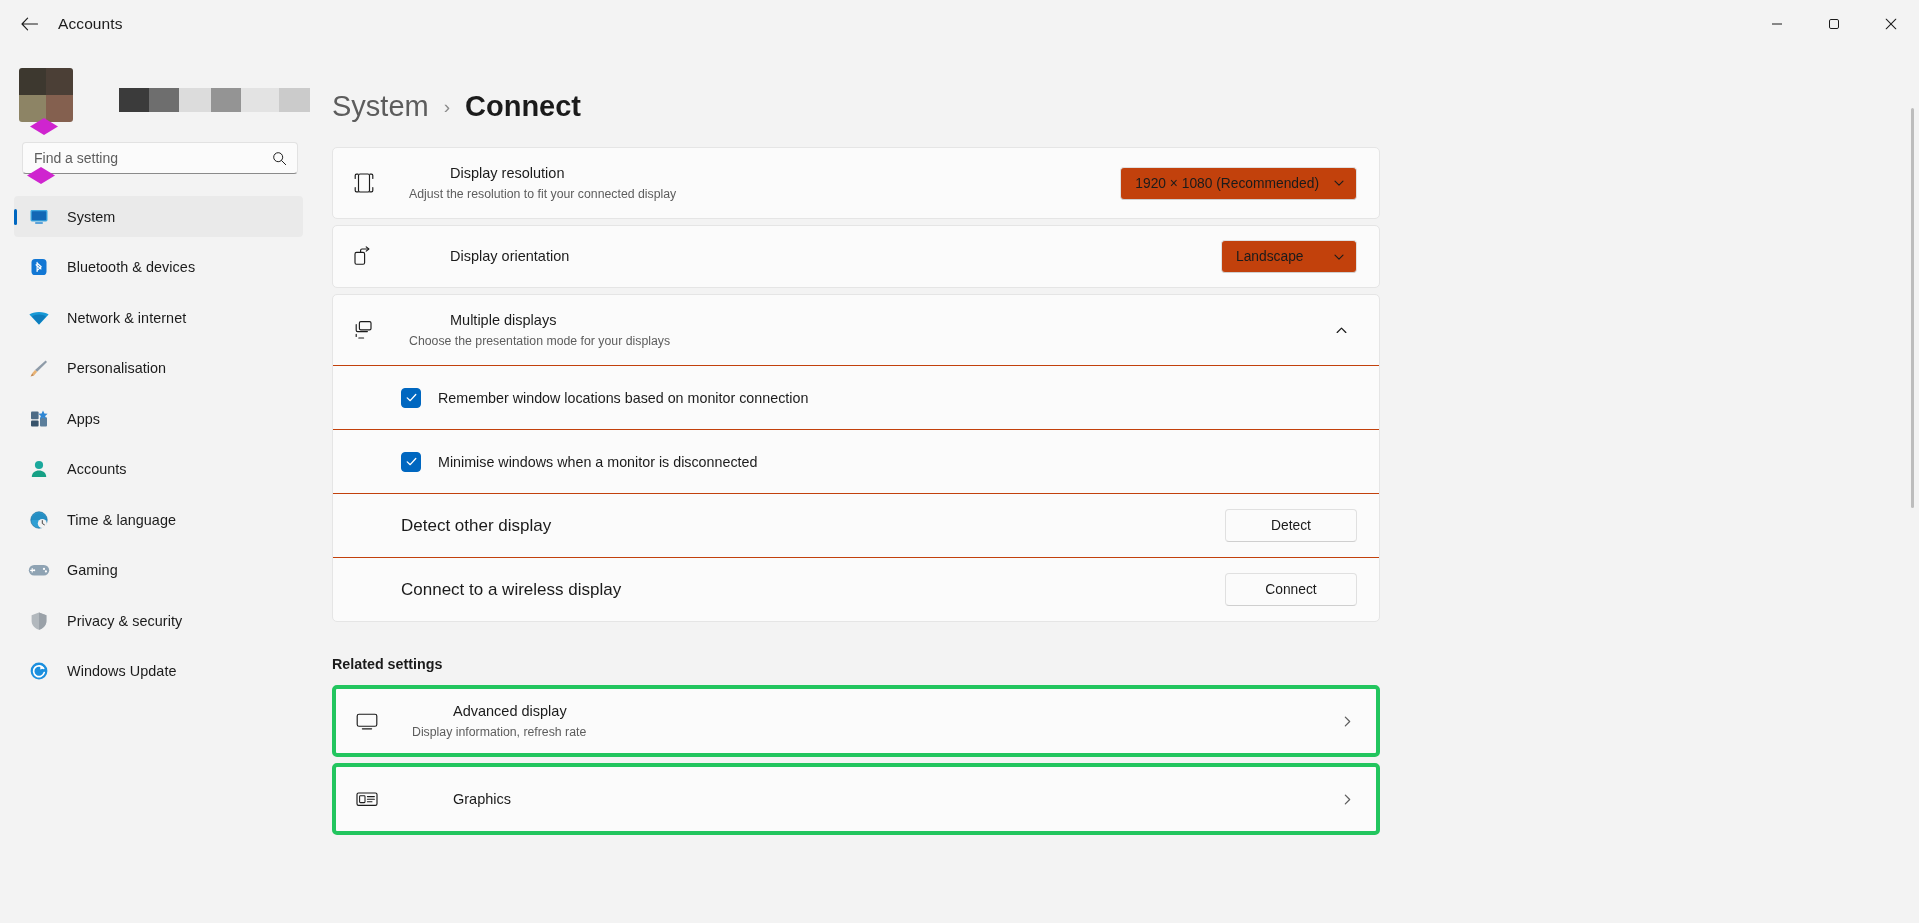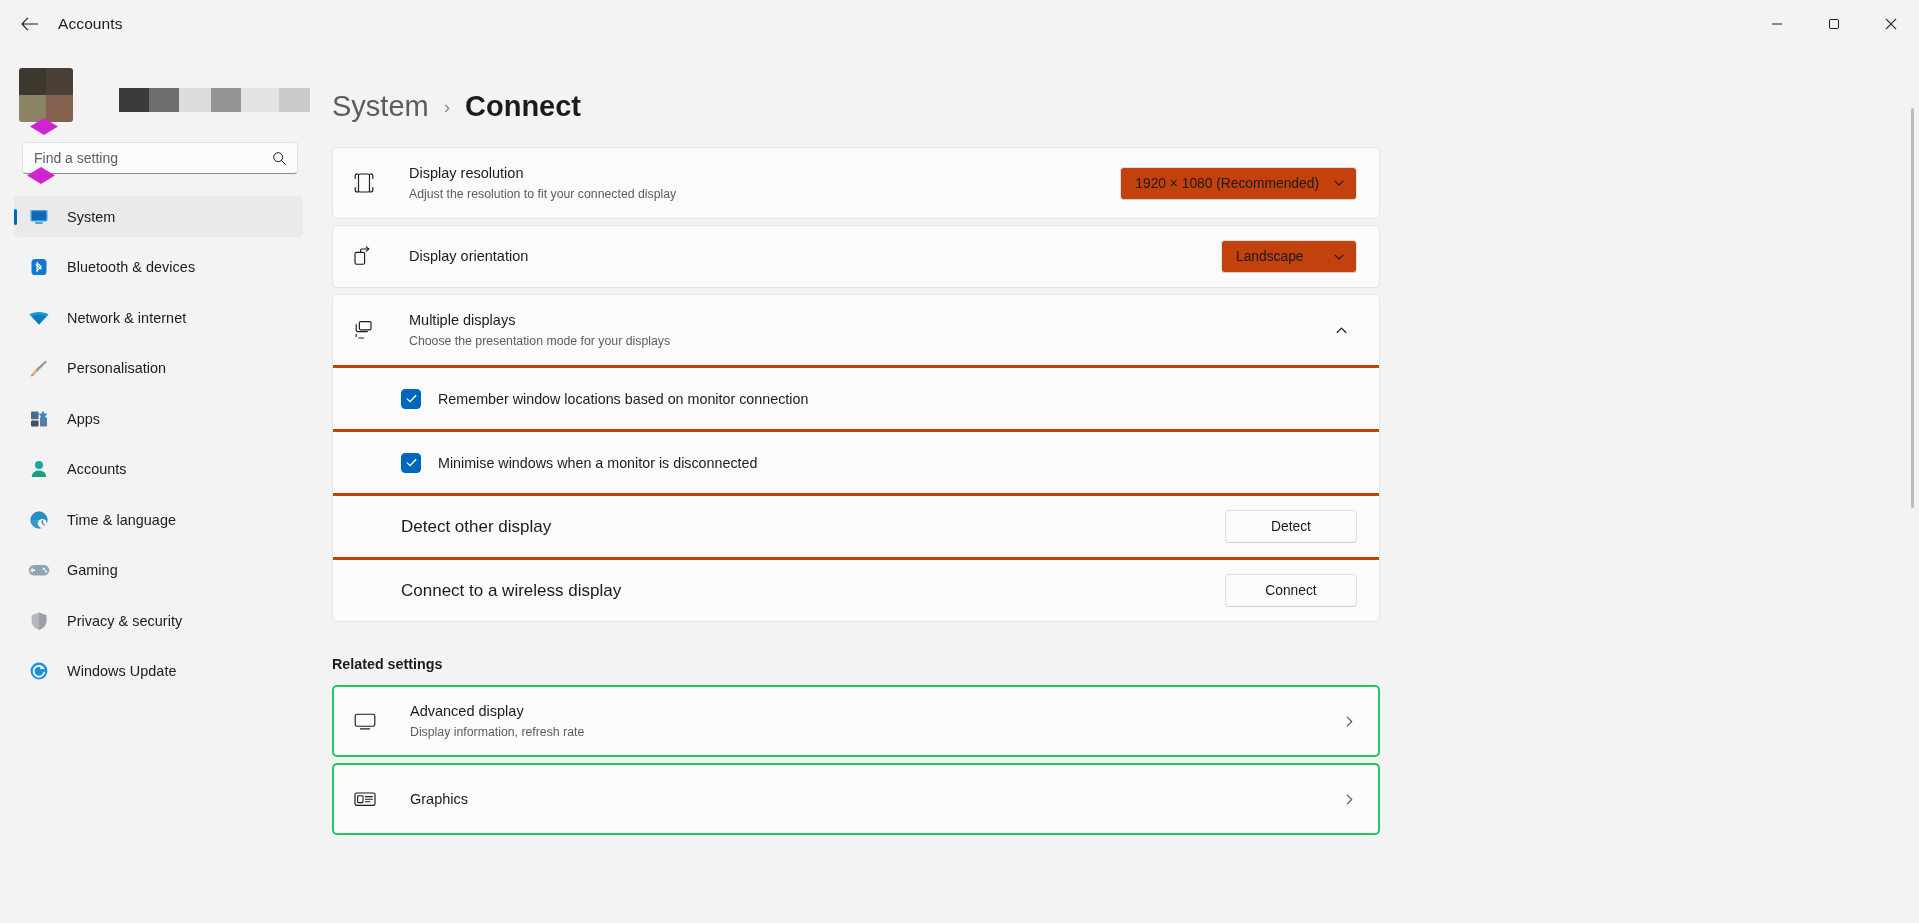--- a/index.html
+++ b/index.html
@@ -201,21 +201,21 @@
     min-height: 70px;
     padding: 0 22px 0 18px;
   }
   .row .ric {
     width: 36px; flex: 0 0 36px;
     display: flex; align-items: center; justify-content: flex-start;
     color: #1b1b1b;
     margin-right: 22px;
   }
   .row .rtext { flex: 1; min-width: 0; }
-  .rtitle { font-size: 14.5px; color: #1b1b1b; line-height: 19px; }
+  .rtitle { font-size: 14.5px; color: #1b1b1b; line-height: 19px; margin-left: 41px; }
   .rsub { font-size: 12.3px; color: #5d5d5d; margin-top: 3px; line-height: 16px; }
 
   .dropdown {
     height: 33px;
     min-width: 150px;
     background: #c2410c;
     border: 1px solid #E0E0E0;
     border-bottom-color: #CFCFCF;
     border-radius: 4px;
     display: flex;
@@ -236,21 +236,21 @@
     cursor: pointer;
     color: #1b1b1b;
     margin-left: 12px;
   }
 
   .subrow {
     display: flex;
     align-items: center;
     min-height: 64px;
     padding: 0 22px 0 68px;
-    border-top: 3px solid #c2410c;
+    border-top: 1px solid #c2410c;
   }
   .checkrow { cursor: pointer; }
   .cb {
     width: 20px; height: 20px;
     border-radius: 4px;
     background: #0067C0;
     border: 1px solid #0067C0;
     display: flex; align-items: center; justify-content: center;
     flex: 0 0 20px;
     margin-right: 17px;
@@ -275,21 +275,21 @@
 
   .section-title {
     font-size: 14.3px;
     font-weight: 600;
     color: #1b1b1b;
     margin: 34px 0 13px 0px;
   }
 
   .linkcard {
     background: #FBFBFB;
-    border: 2px solid #22c55e;
+    border: 4px solid #22c55e;
     border-radius: 5px;
     margin-bottom: 6px;
     display: flex;
     align-items: center;
     min-height: 72px;
     padding: 0 22px 0 18px;
     cursor: pointer;
   }
   .linkcard .ric {
     width: 36px; flex: 0 0 36px; margin-right: 22px;

